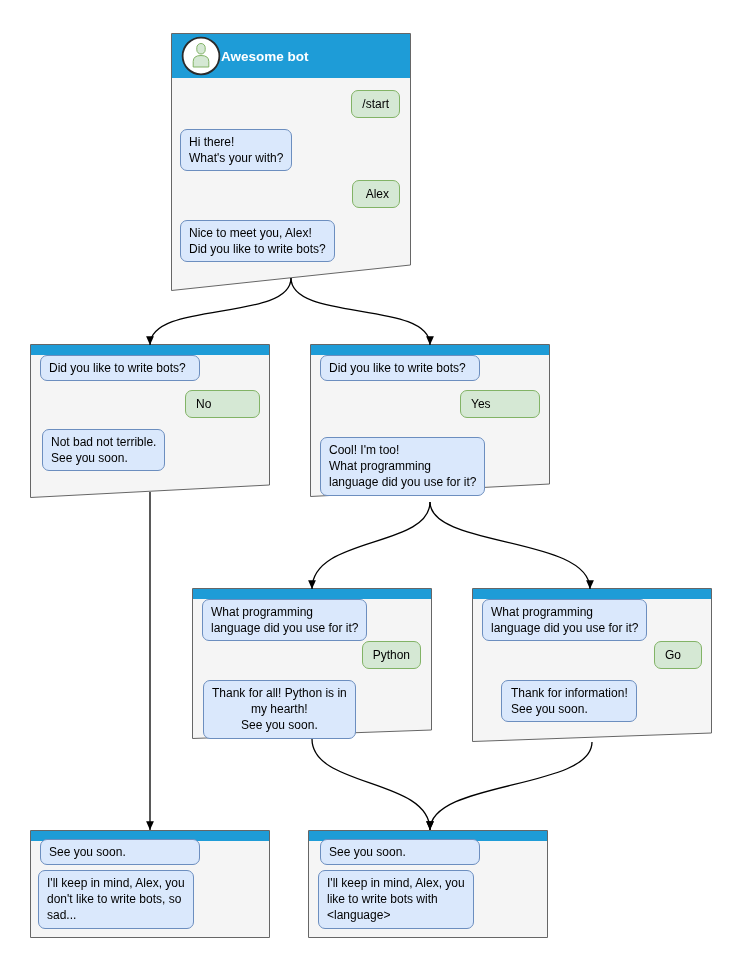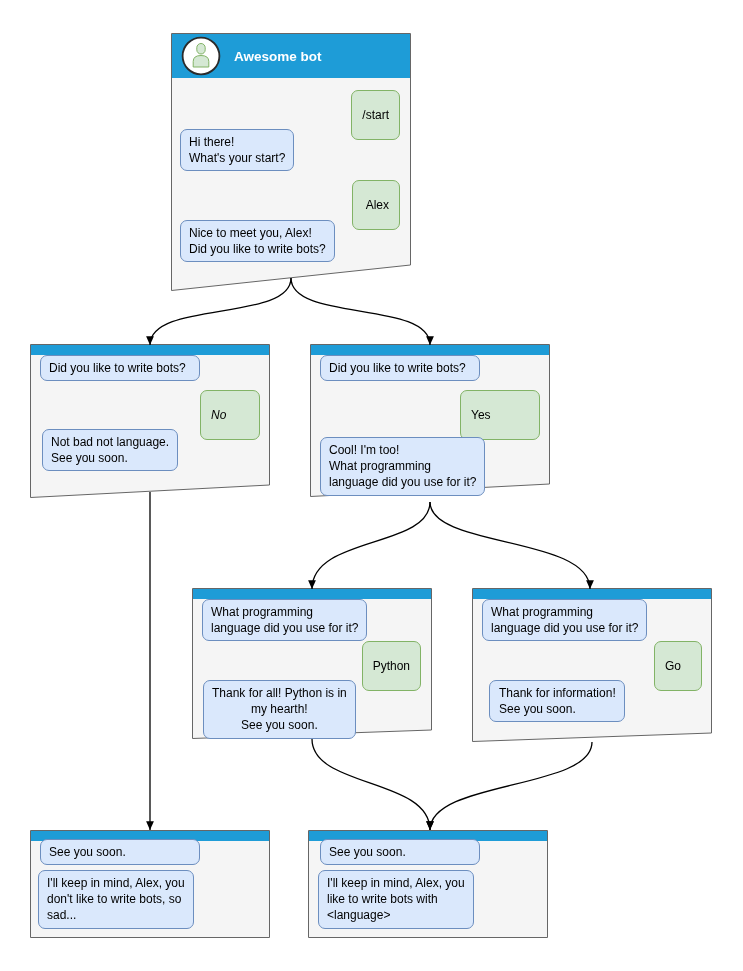--- a/index.html
+++ b/index.html
@@ -10,42 +10,42 @@
     font-family: "Liberation Sans", sans-serif;
     background: #ffffff;
     overflow: hidden;
   }
   .win { position: absolute; }
   .win-bg { position: absolute; inset: 0; display: block; }
   .win-shape { fill: var(--window-fill, #f5f5f5); stroke: var(--window-border, #666666); stroke-width: 1; }
   .header {
     position: absolute; left: 1px; right: 1px; top: 1px; height: 44px;
     background: var(--header-blue, #1e9cd7);
-    display: flex; align-items: center; gap: 13px;
+    display: flex; align-items: center; 
     padding-left: 9px; box-sizing: border-box;
   }
   .title { color: #ffffff; font-weight: bold; font-size: 13.5px; }
   .bar {
     position: absolute; left: 1px; right: 1px; top: 1px; height: 10px;
     background: var(--header-blue, #1e9cd7);
   }
   .msg {
     position: absolute;
     font-size: 12px; line-height: 1.35; color: #000000;
     padding: 4px 8px; border-radius: 7px;
     white-space: pre-line; box-sizing: border-box;
   }
   .bot-msg {
     background: var(--bubble-bot-fill, #dae8fc);
     border: 1px solid var(--bubble-bot-border, #6c8ebf);
   }
   .user-msg {
     background: var(--bubble-user-fill, #d5e8d4);
     border: 1px solid var(--bubble-user-border, #82b366);
-    padding: 16px 10px; min-width: 48px;
+    padding: 5px 10px; min-width: 48px;
   }
   .w160 { width: 160px; }
   .arrows { position: absolute; inset: 0; pointer-events: none; }
   .arrow-path { fill: none; stroke: #000000; stroke-width: 1.3; }
 </style>
 </head>
 <body>
 
 <div class="canvas">
 
@@ -56,34 +56,34 @@
     <div class="header">
       <svg width="40" height="40" viewBox="0 0 40 40">
         <circle cx="20" cy="20" r="18.4" fill="#ffffff" stroke="#2b2b2b" stroke-width="1.8"></circle>
         <rect x="15.8" y="7.5" width="8.4" height="10.5" rx="4.2" fill="#d5e8d4" stroke="#82b366"></rect>
         <path d="M12.2,31 L12.2,25.5 Q12.2,19.5 20,19.5 Q27.8,19.5 27.8,25.5 L27.8,31 Z" fill="#d5e8d4" stroke="#82b366"></path>
       </svg>
       <div class="title">Awesome bot</div>
     </div>
     <div class="msg user-msg" style="right:11px; top:57px;">/start</div>
     <div class="msg bot-msg" style="left:9px; top:96px;">Hi there!
-What's your start?</div>
+What's your with?</div>
     <div class="msg user-msg" style="right:11px; top:147px;text-align:right;">Alex</div>
     <div class="msg bot-msg" style="left:9px; top:187px;">Nice to meet you, Alex!
 Did you like to write bots?</div>
   </div>
 
   <div class="win" style="left:30px; top:344px; width:240px; height:154px;">
     <svg class="win-bg" width="240" height="154" viewBox="0 0 240 154">
       <polygon class="win-shape" points="0.5,0.5 239.5,0.5 239.5,141 0.5,153.5"></polygon>
     </svg>
     <div class="bar"></div>
     <div class="msg bot-msg w160" style="left:10px; top:11px;">Did you like to write bots?</div>
-    <div class="msg user-msg" style="right:10px; top:46px; width:60px;font-style:italic;">No</div>
-    <div class="msg bot-msg" style="left:12px; top:85px;">Not bad not language.
+    <div class="msg user-msg" style="right:10px; top:46px; width:75px;">No</div>
+    <div class="msg bot-msg" style="left:12px; top:85px;">Not bad not terrible.
 See you soon.</div>
   </div>
 
   <div class="win" style="left:310px; top:344px; width:240px; height:153px;">
     <svg class="win-bg" width="240" height="153" viewBox="0 0 240 153">
       <polygon class="win-shape" points="0.5,0.5 239.5,0.5 239.5,140 0.5,152.5"></polygon>
     </svg>
     <div class="bar"></div>
     <div class="msg bot-msg w160" style="left:10px; top:11px;">Did you like to write bots?</div>
     <div class="msg user-msg" style="right:10px; top:46px; width:80px;">Yes</div>
@@ -106,21 +106,21 @@
   </div>
 
   <div class="win" style="left:472px; top:588px; width:240px; height:154px;">
     <svg class="win-bg" width="240" height="154" viewBox="0 0 240 154">
       <polygon class="win-shape" points="0.5,0.5 239.5,0.5 239.5,145 0.5,153.5"></polygon>
     </svg>
     <div class="bar"></div>
     <div class="msg bot-msg" style="left:10px; top:11px;">What programming
 language did you use for it?</div>
     <div class="msg user-msg" style="right:10px; top:53px;">Go</div>
-    <div class="msg bot-msg" style="left:17px; top:92px;padding-left:9px;">Thank for information!
+    <div class="msg bot-msg" style="left:29px; top:92px;padding-left:9px;">Thank for information!
 See you soon.</div>
   </div>
 
   <div class="win" style="left:30px; top:830px; width:240px; height:108px;">
     <svg class="win-bg" width="240" height="108" viewBox="0 0 240 108">
       <polygon class="win-shape" points="0.5,0.5 239.5,0.5 239.5,107.5 0.5,107.5"></polygon>
     </svg>
     <div class="bar"></div>
     <div class="msg bot-msg w160" style="left:10px; top:9px;">See you soon.</div>
     <div class="msg bot-msg" style="left:8px; top:40px;">I'll keep in mind, Alex, you

